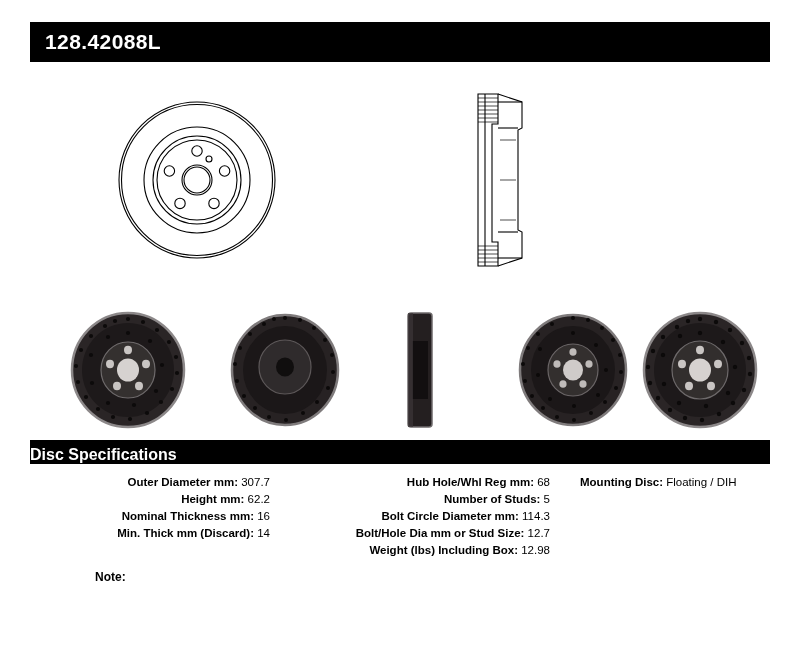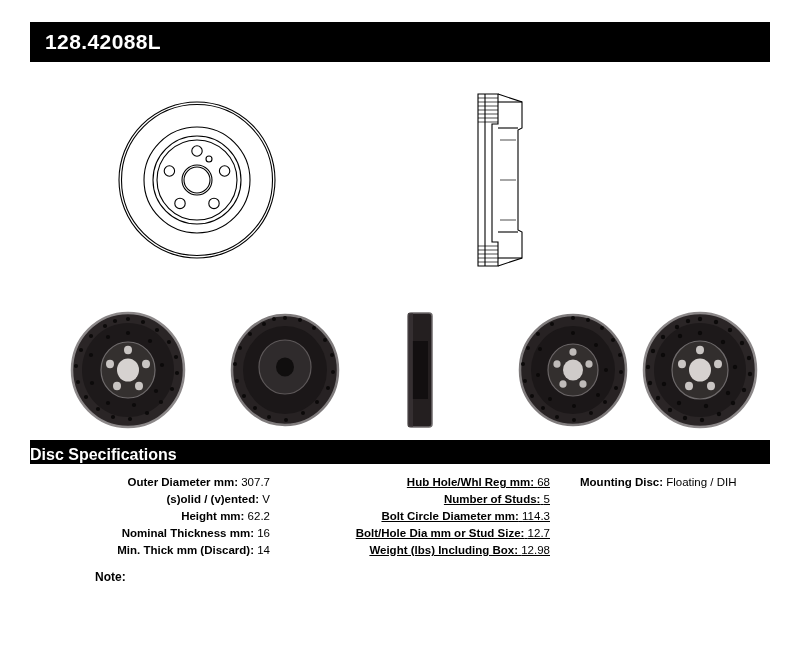--- a/index.html
+++ b/index.html
@@ -101,21 +101,20 @@
     left: 10px;
     top: 474px;
     width: 260px;
     text-align: right;
   }
   .spec-col-mid {
     left: 250px;
     top: 474px;
     width: 300px;
     text-align: right;
-    text-decoration: underline;
   }
   .spec-col-right {
     left: 520px;
     top: 474px;
     width: 270px;
     text-align: left;
     padding-left: 60px;
     box-sizing: border-box;
   }
   .spec-row {
@@ -380,24 +379,20 @@
 
   <div class="spec-box"></div>
   <div class="spec-title">Disc Specifications</div>
 
   <div class="spec-col spec-col-left">
     <div class="spec-row">
       <span class="spec-label">Outer Diameter mm:</span>
       <span class="spec-value">307.7</span>
     </div>
     <div class="spec-row">
-      <span class="spec-label">(s)olid / (v)ented:</span>
-      <span class="spec-value">V</span>
-    </div>
-    <div class="spec-row">
       <span class="spec-label">Height mm:</span>
       <span class="spec-value">62.2</span>
     </div>
     <div class="spec-row">
       <span class="spec-label">Nominal Thickness mm:</span>
       <span class="spec-value">16</span>
     </div>
     <div class="spec-row">
       <span class="spec-label">Min. Thick mm (Discard):</span>
       <span class="spec-value">14</span>

